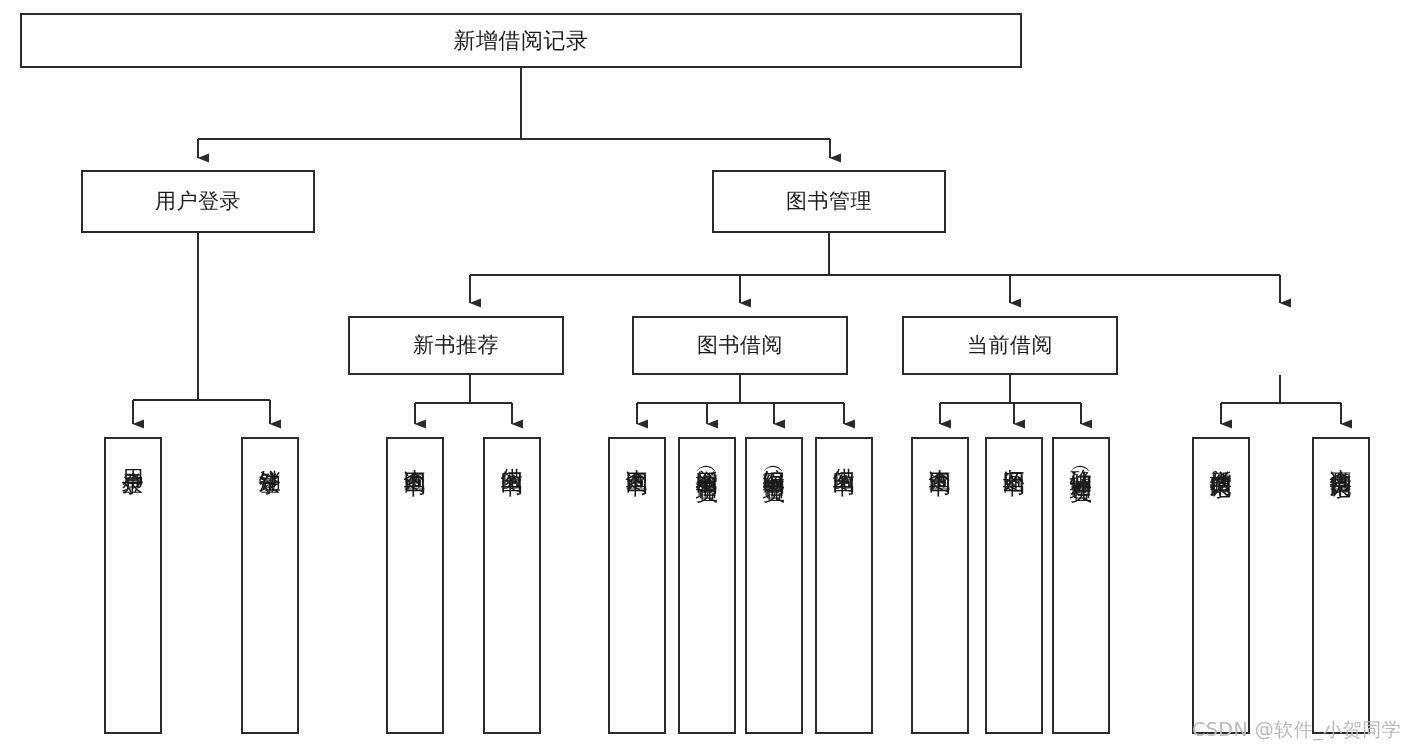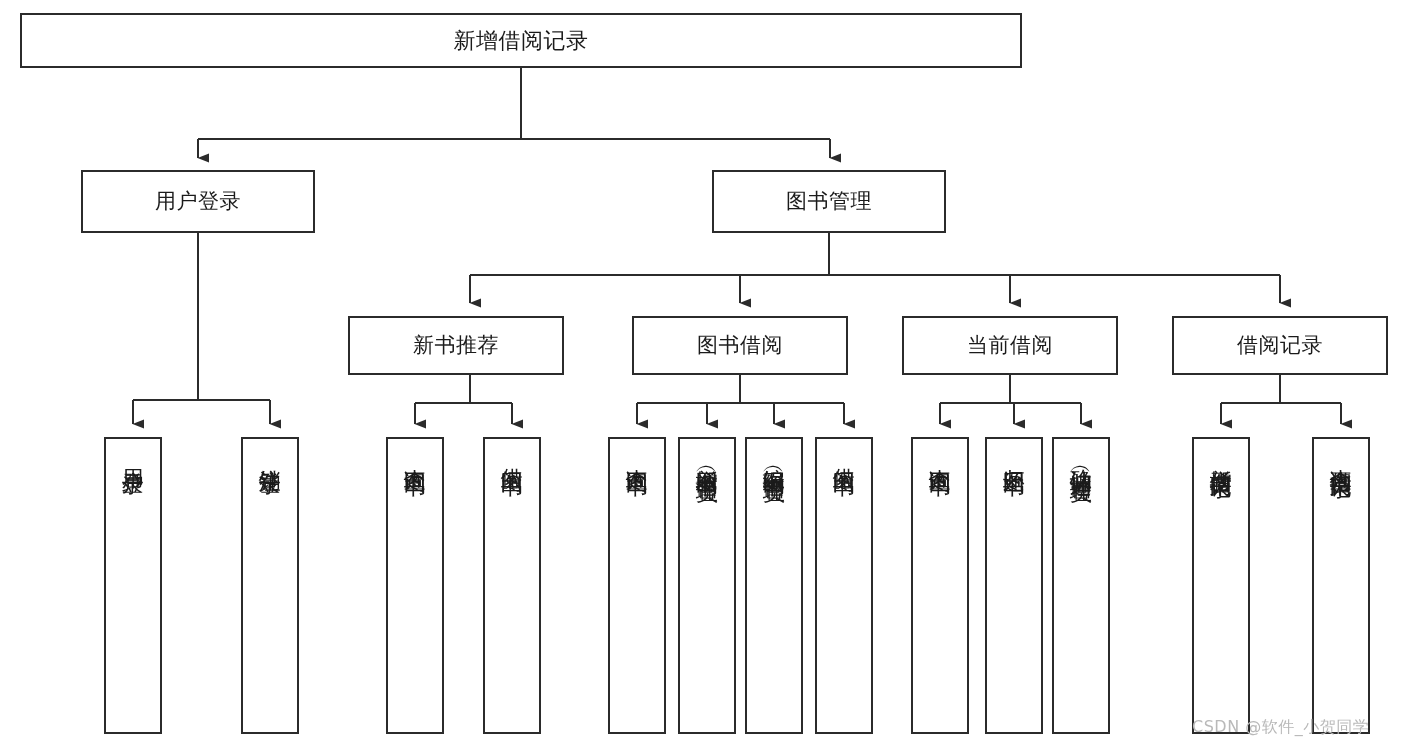--- a/index.html
+++ b/index.html
@@ -59,21 +59,21 @@
   .node.vert .lbl {
     writing-mode: vertical-rl;
     text-orientation: upright;
     font-size: 22px;
     line-height: 1.26;
     letter-spacing: 2px;
     white-space: nowrap;
   }
   .watermark {
     position: absolute;
-    font-size: 16px;
+    font-size: 19px;
     color: #b9b9b9;
     white-space: nowrap;
     letter-spacing: 0.5px;
     user-select: none;
   }
 </style>
 </head>
 <body>
 
 <div id="canvas">
@@ -141,23 +141,20 @@
 
   <div class="node horiz" style="left: 348px; top: 316px; width: 216px; height: 59px;">
     <span class="lbl">新书推荐</span>
   </div>
   <div class="node horiz" style="left: 632px; top: 316px; width: 216px; height: 59px;">
     <span class="lbl">图书借阅</span>
   </div>
   <div class="node horiz" style="left: 902px; top: 316px; width: 216px; height: 59px;">
     <span class="lbl">当前借阅</span>
   </div>
-  <div class="node horiz" style="left: 1172px; top: 316px; width: 216px; height: 59px;">
-    <span class="lbl">借阅记录</span>
-  </div>
 
   <div class="node vert" style="left: 104px; top: 437px; width: 58px; height: 297px;">
     <span class="lbl">用户登录</span>
   </div>
   <div class="node vert" style="left: 241px; top: 437px; width: 58px; height: 297px;">
     <span class="lbl">注销登录</span>
   </div>
   <div class="node vert" style="left: 386px; top: 437px; width: 58px; height: 297px;">
     <span class="lbl">查询图书</span>
   </div>

